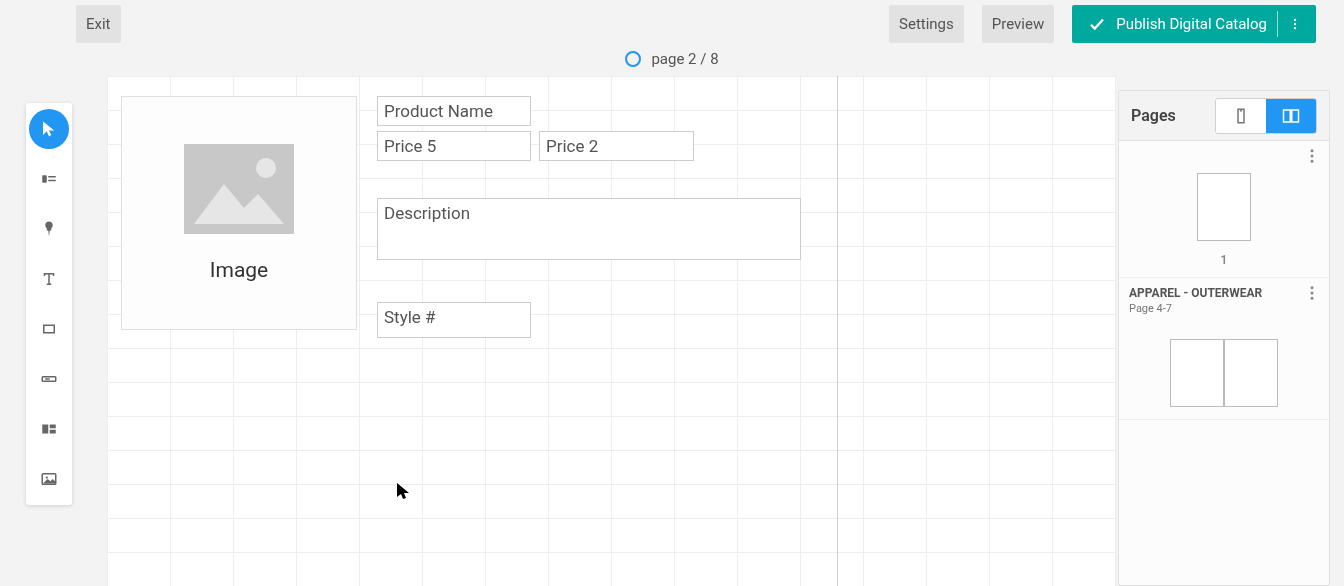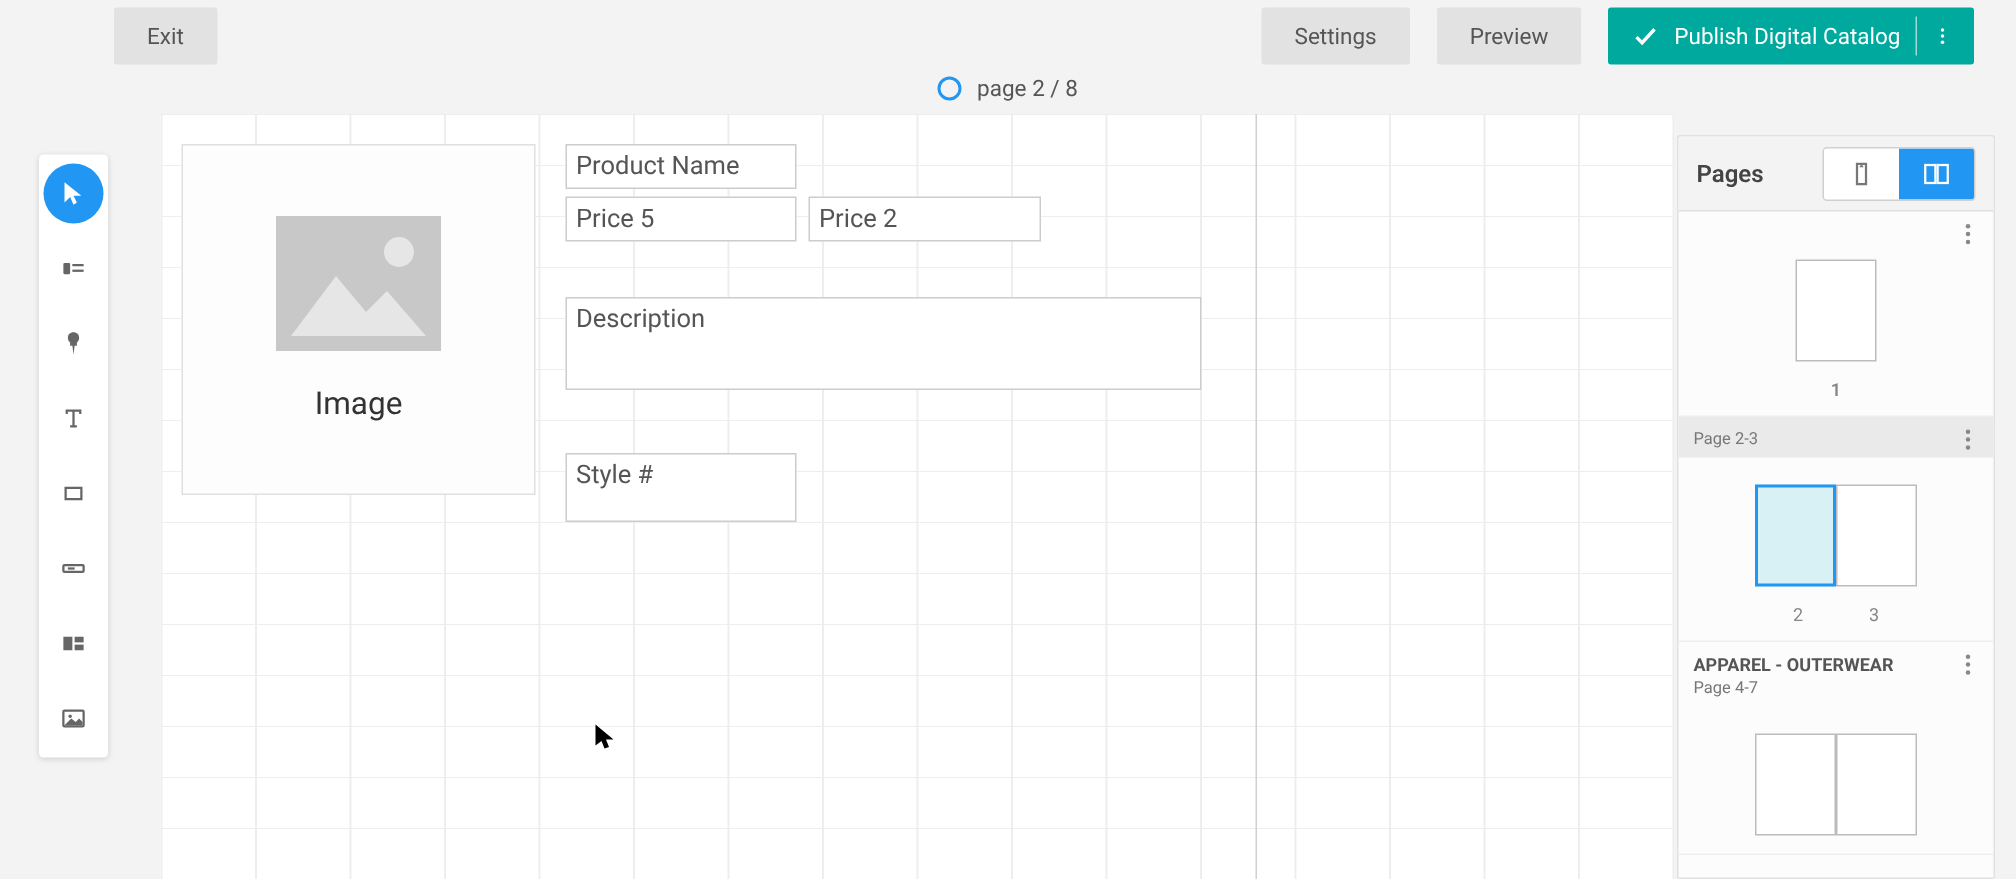--- a/index.html
+++ b/index.html
@@ -18,21 +18,21 @@
       top: 0; left: 0; right: 0;
       height: 48px;
       background: #f3f3f3;
       display: flex;
       align-items: center;
       padding: 0 8px;
       z-index: 20;
     }
     .btn {
       height: 38px;
-      padding: 0 22px;
+      padding: 0 10px;
       display: inline-flex;
       align-items: center;
       justify-content: center;
       font-size: 15px;
       color: #555;
       background: #e2e2e2;
       border-radius: 2px;
       cursor: pointer;
       user-select: none;
     }
@@ -160,21 +160,21 @@
       border: 1px solid #ccc;
       background: #fff;
       font-size: 17px;
       color: #555;
       padding: 4px 6px;
     }
     .f-productname { left: 270px; top: 20px; width: 154px; height: 30px; }
     .f-price1 { left: 270px; top: 55px; width: 154px; height: 30px; }
     .f-price2 { left: 432px; top: 55px; width: 155px; height: 30px; }
     .f-description { left: 270px; top: 122px; width: 424px; height: 62px; }
-    .f-style { left: 270px; top: 226px; width: 154px; height: 46px; }
+    .f-style { left: 270px; top: 226px; width: 154px; height: 36px; }
 
     .cursor-arrow {
       position: absolute;
       left: 289px; top: 406px;
       width: 14px; height: 18px;
       pointer-events: none;
     }
 
     
     .pages-panel {
@@ -412,40 +412,20 @@
               <circle cx="12" cy="19" r="2"></circle>
             </svg>
         </span>
       </div>
       <div class="thumbs">
         <div class="thumb"></div>
       </div>
       <div class="single-num">1</div>
     </div>
 
-    <div class="page-group">
-      <div class="group-head selected">
-        <span>Page 2-3</span>
-        <span class="kebab">
-          <svg viewBox="0 0 24 24" fill="currentColor">
-              <circle cx="12" cy="5" r="2"></circle>
-              <circle cx="12" cy="12" r="2"></circle>
-              <circle cx="12" cy="19" r="2"></circle>
-            </svg>
-        </span>
-      </div>
-      <div class="thumbs">
-        <div class="thumb active"></div>
-        <div class="thumb"></div>
-      </div>
-      <div class="thumb-nums">
-        <span>2</span>
-        <span>3</span>
-      </div>
-    </div>
 
     <div class="page-group">
       <div class="group-head">
         <span class="section-title">APPAREL - OUTERWEAR</span>
         <span>Page 4-7</span>
         <span class="kebab">
           <svg viewBox="0 0 24 24" fill="currentColor">
               <circle cx="12" cy="5" r="2"></circle>
               <circle cx="12" cy="12" r="2"></circle>
               <circle cx="12" cy="19" r="2"></circle>

